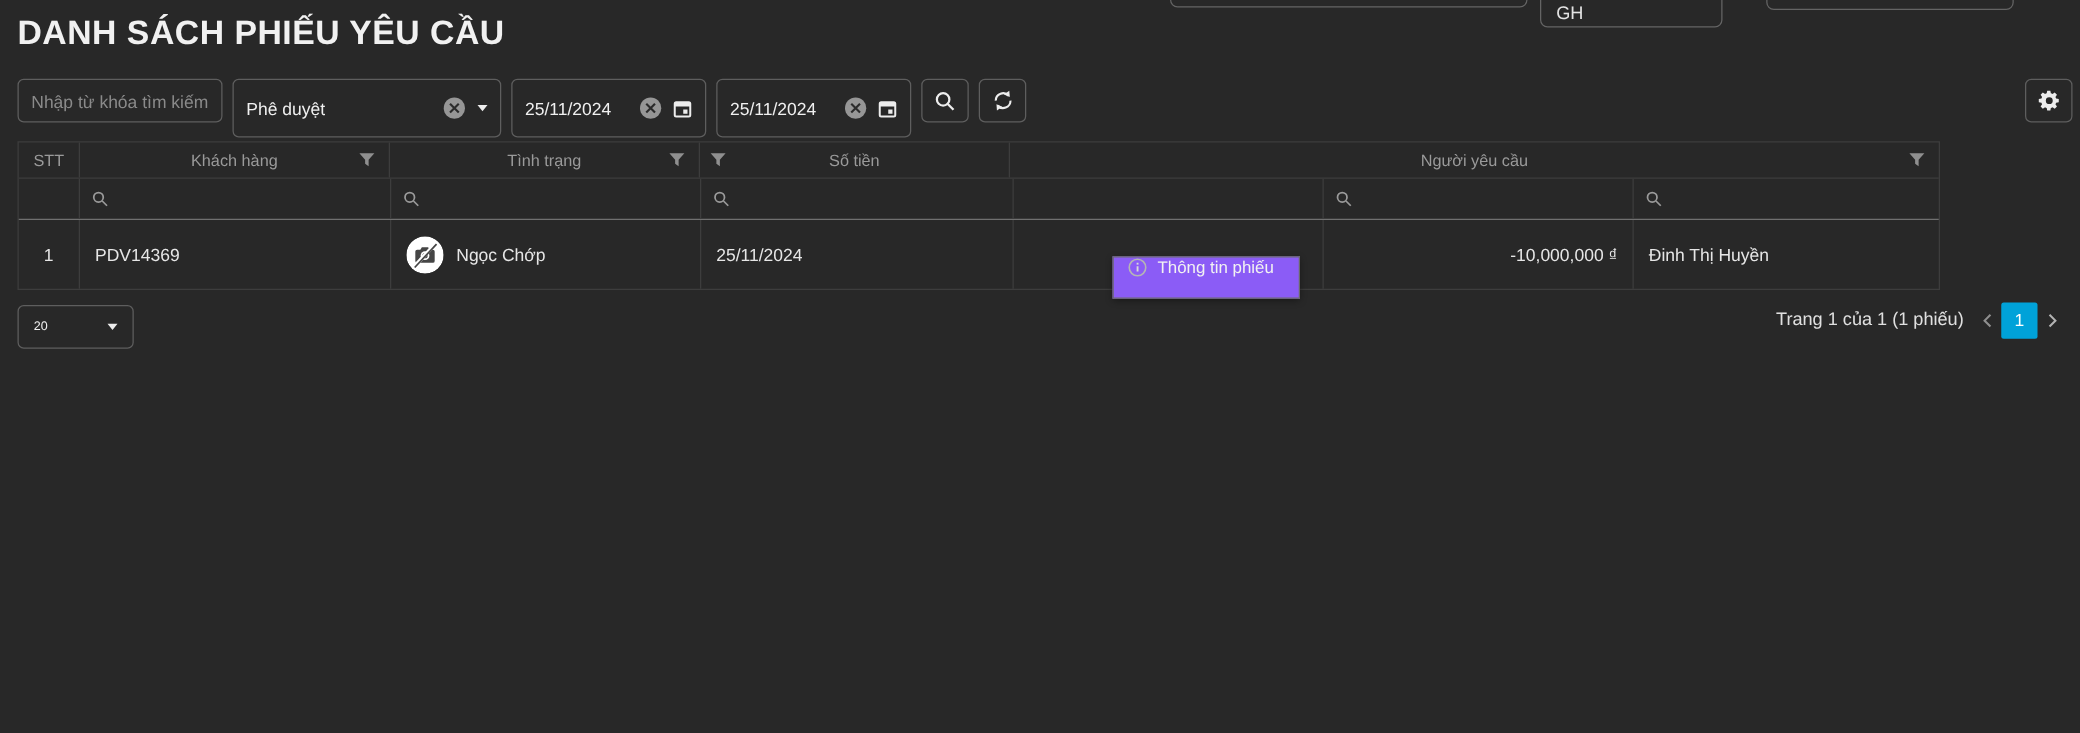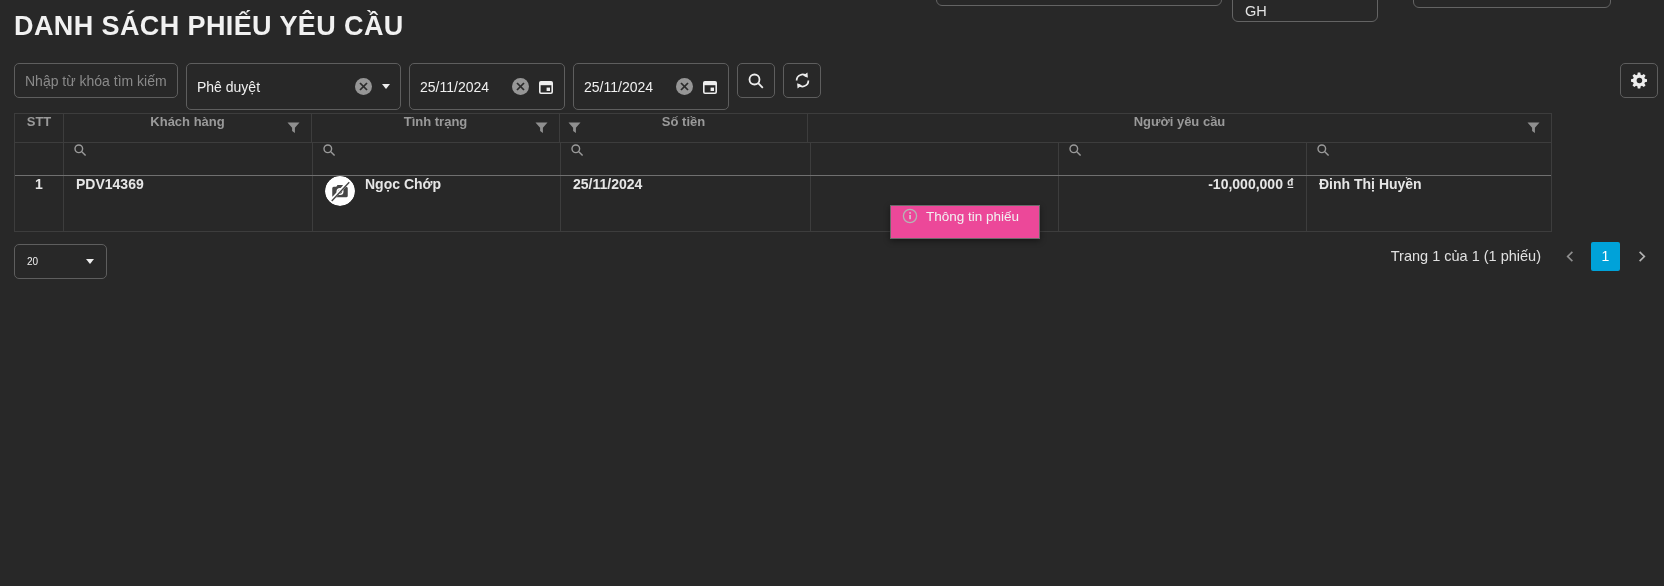--- a/index.html
+++ b/index.html
@@ -54,21 +54,21 @@
     display:flex; align-items:center; justify-content:center; cursor:pointer; padding:0;
   }
   .gear-btn { position:absolute; right:6px; top:63px; }
 
   
   .grid {
     position:absolute; left:14px; top:113px; width:1538px;
     border:1px solid #3d3d3d; background:#282828;
   }
   .grow { display:flex; width:100%; }
-  .cell { border-right:1px solid #3d3d3d; position:relative; display:flex; align-items:flex-start;font-weight:bold; }
+  .cell { border-right:1px solid #3d3d3d; position:relative; display:flex; align-items:center; }
   .cell:last-child { border-right:none; }
   .c0 { width:49px; flex:0 0 auto; justify-content:center; }
   .c1 { width:249px; flex:0 0 auto; }
   .c2 { width:248px; flex:0 0 auto; }
   .c3 { width:250px; flex:0 0 auto; }
   .c4 { width:248px; flex:0 0 auto; }
   .c5 { width:248px; flex:0 0 auto; }
   .c6 { flex:1 1 auto; }
   .hrow { height:29px; border-bottom:1px solid #3d3d3d; }
   .hrow .cell { justify-content:center; color:#9a9a9a; font-size:13px; }
@@ -80,36 +80,36 @@
   .drow { height:55px; }
   .drow .cell { font-size:14px; color:#e6e6e6; padding:0 12px; }
   .drow .c0 { padding:0; justify-content:center; }
   .drow .c5 { justify-content:flex-end; }
   .avatar { width:30px; height:30px; border-radius:50%; overflow:hidden; flex:0 0 auto;
             margin-right:10px; line-height:0; }
 
   
   .row-popup {
     position:absolute; left:890px; top:205px; width:150px; height:34px;
-    background:#ec4899; border:1px solid #6a6a6a;
-    display:flex; align-items:flex-end; gap:8px; padding:14px 11px;
+    background:#8b5cf6; border:1px solid #6a6a6a;
+    display:flex; align-items:flex-start; gap:8px; padding:0 11px;
     font-size:13.5px; color:#f2f2f2; z-index:5; cursor:pointer;
     box-shadow:0 2px 6px rgba(0,0,0,.45);
   }
 
   
   .page-size {
     position:absolute; left:14px; top:244px; width:93px; height:35px;
     border:1px solid #5e5e5e; border-radius:5px; display:flex; align-items:center;
     padding:0 12px; font-size:10px; color:#f0f0f0; cursor:pointer;
   }
   .page-size .caret { margin-left:auto; }
   .pager-right {
     position:absolute; right:12px; top:240px; height:32px;
-    display:flex; align-items:center; gap:10px;
+    display:flex; align-items:center; gap:0;
   }
   .pager-info { font-size:14.5px; color:#e0e0e0; margin-right:8px; }
   .nav-chevron { width:22px; height:26px; display:flex; align-items:center; justify-content:center;
                  cursor:pointer; line-height:0; }
   .page-btn {
     width:29px; height:29px; background:#00a2d9; color:#fff; border:none; border-radius:2px;
     font-size:14px; display:flex; align-items:center; justify-content:center; cursor:pointer;
     font-family:"Liberation Sans", sans-serif;
   }
 </style>

